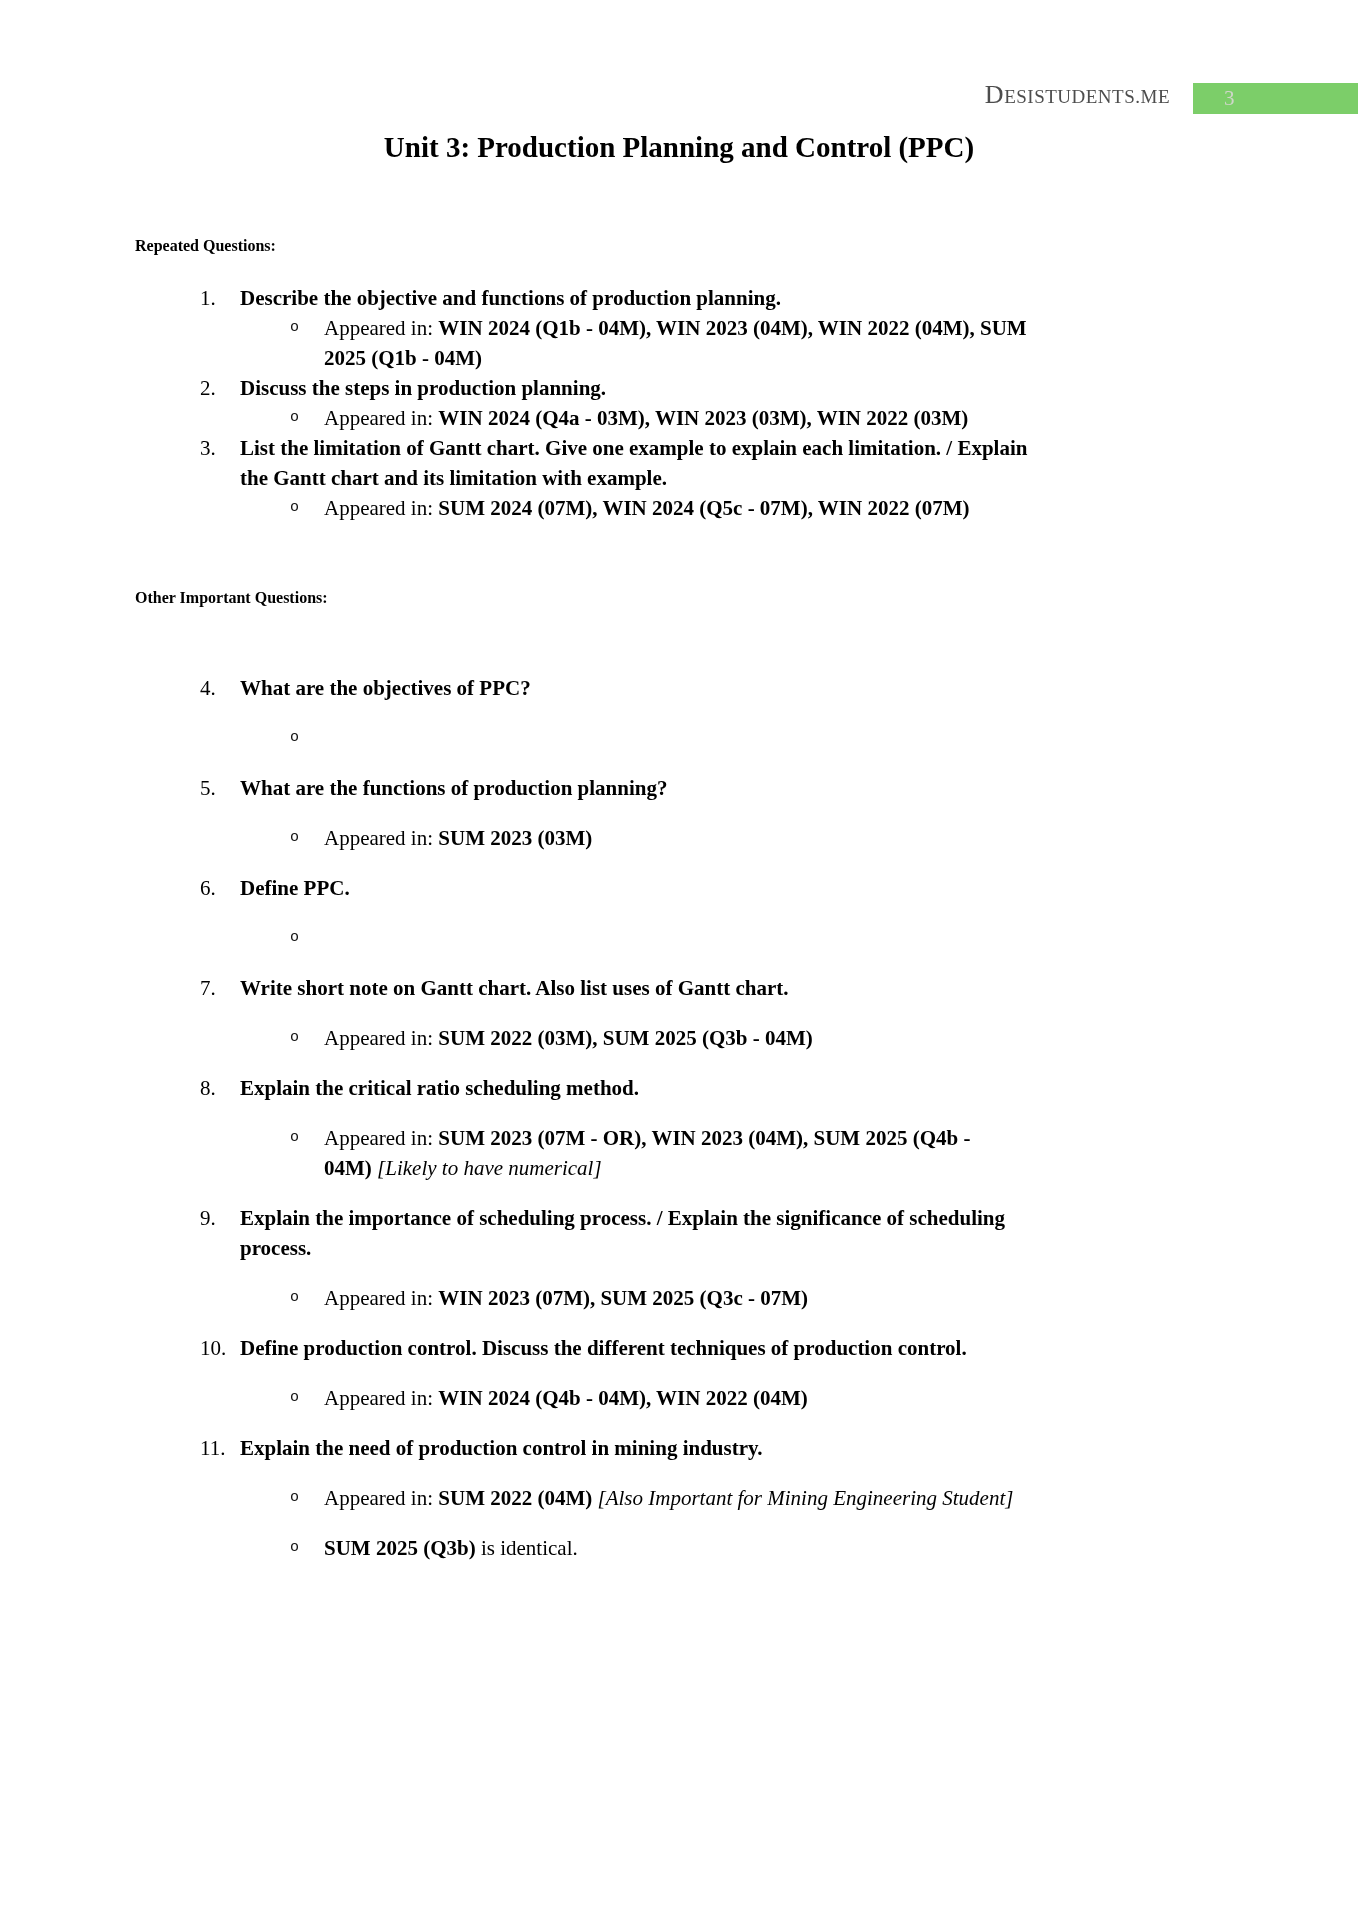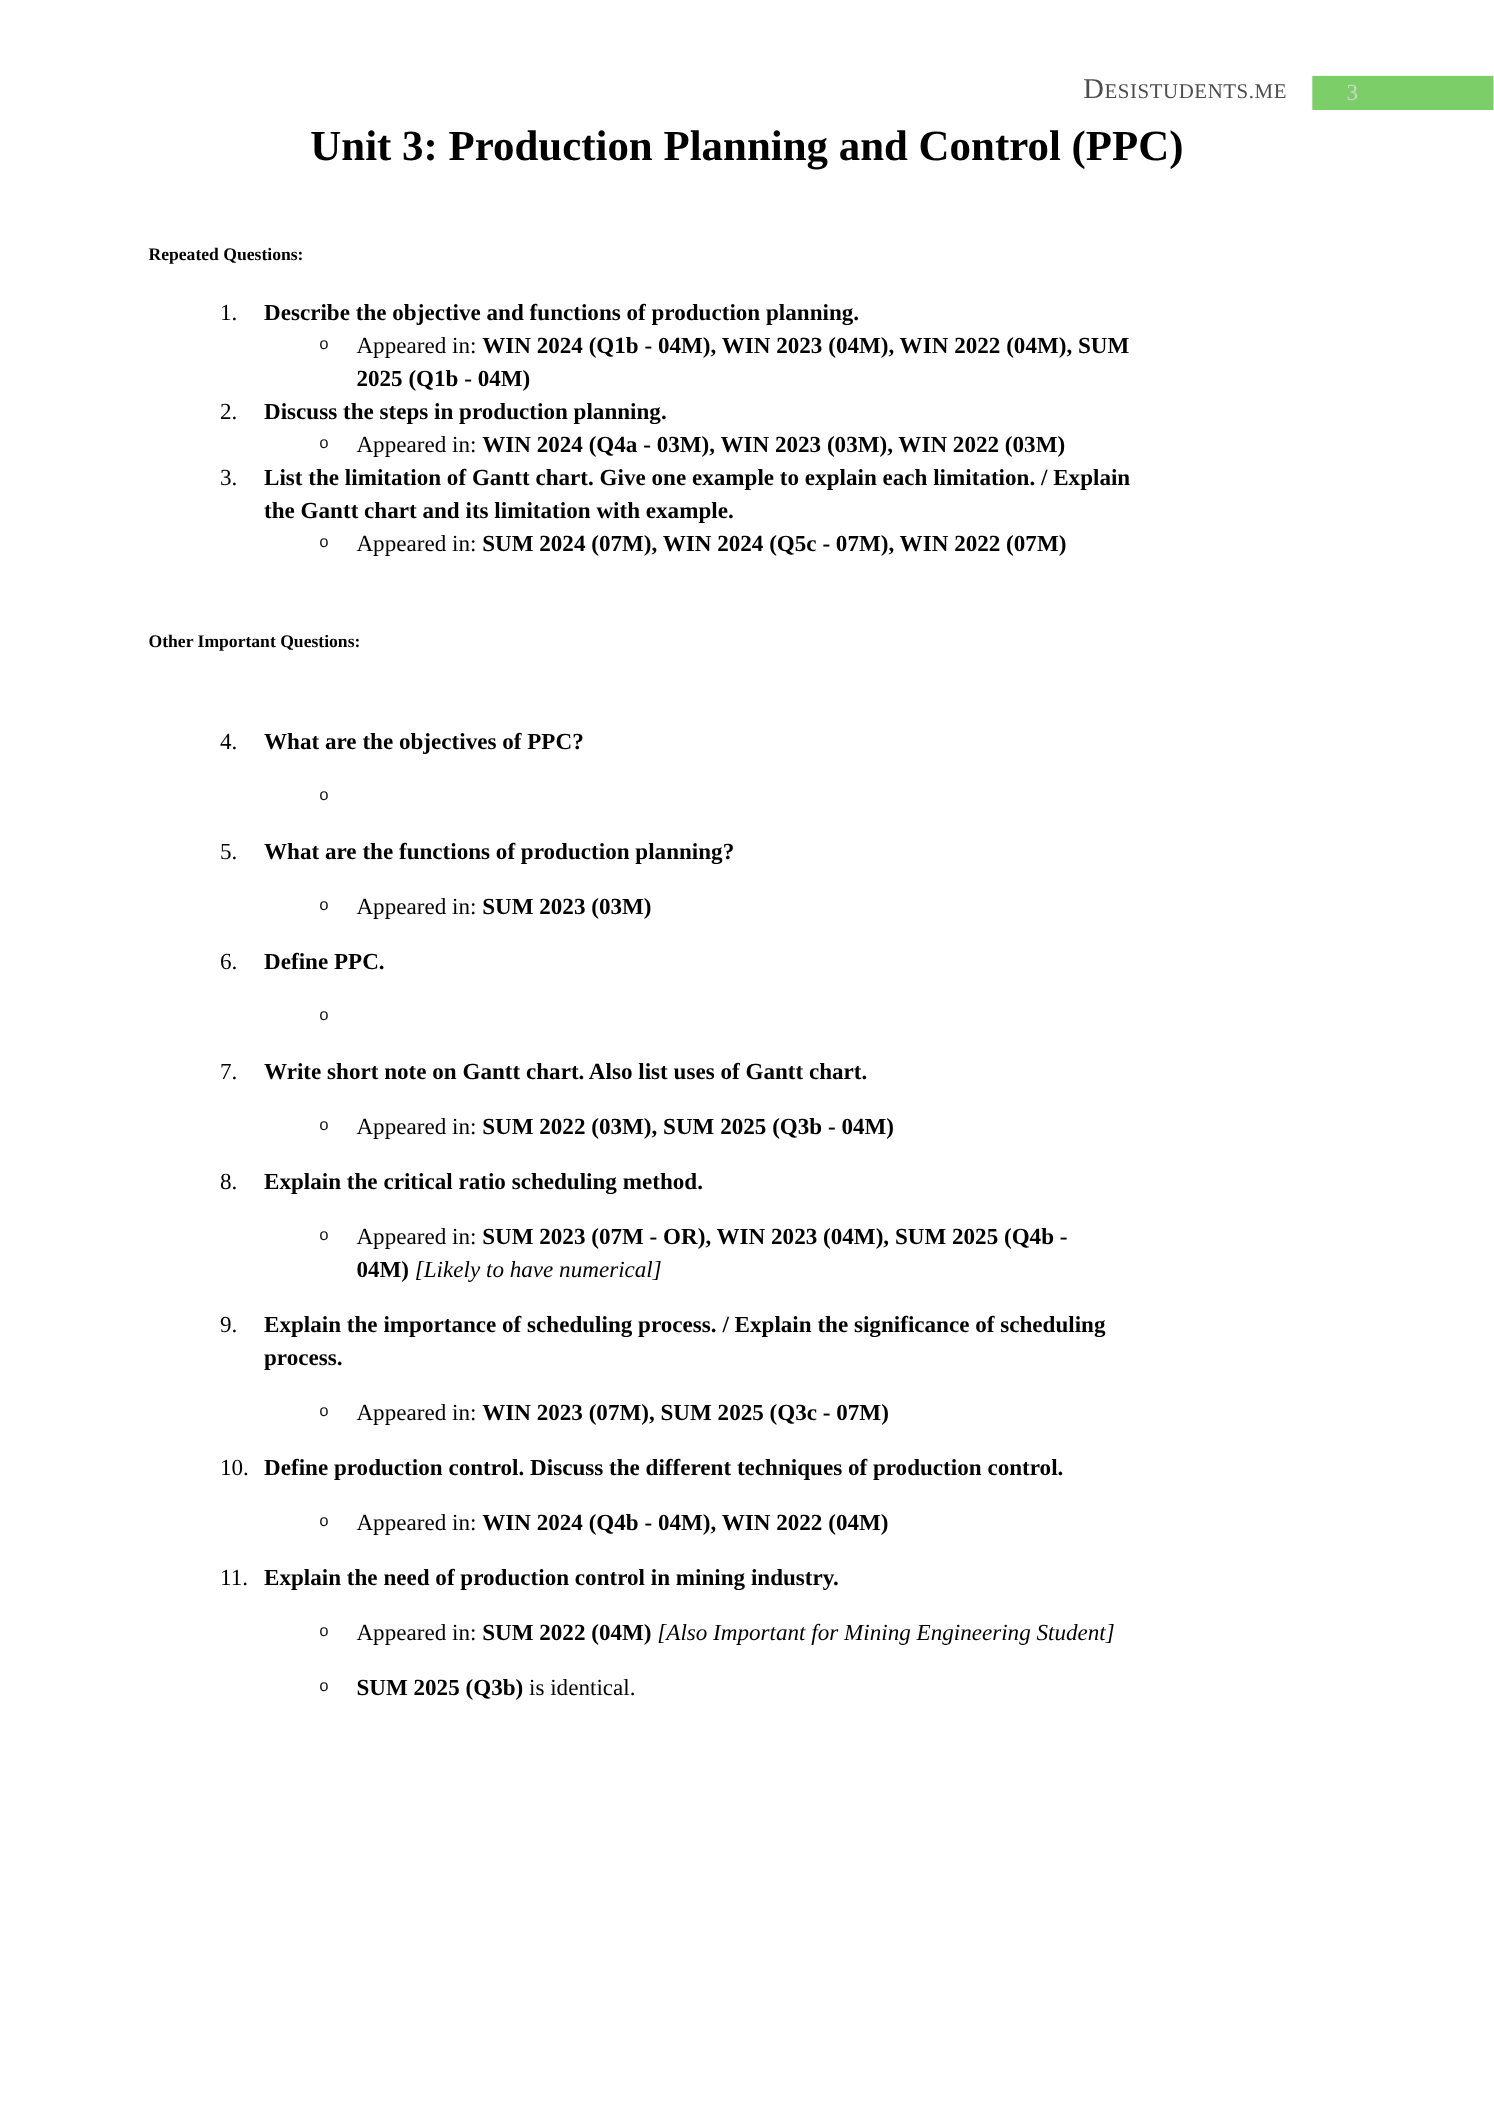--- a/index.html
+++ b/index.html
@@ -1,19 +1,19 @@
 <!DOCTYPE html>
 <html><head>
 <meta charset="utf-8">
 <style>
   html,body { margin:0; padding:0; background:#ffffff; }
   .page {
     position:relative;
     width:1358px; height:1652px;
-    margin:3px auto;
+    margin:17px auto;
     background:#ffffff;
     font-family:"Liberation Serif", serif;
     color:#000;
     overflow:hidden;
   }
   
   .brand {
     position:absolute; top:60px; right:188px;
     color:#4d4d4d; letter-spacing:0.5px;
     font-size:19px; line-height:36px; white-space:nowrap;
@@ -24,21 +24,21 @@
     background:#7cce69;
   }
   .page-badge span {
     display:inline-block; padding-left:31px;
     font-size:21px; line-height:31px; color:#cfd6ca;
   }
   
   .title {
     padding-top:112px;
     text-align:center;
-    font-size:39px; font-weight:bold; line-height:36px;
+    font-size:29px; font-weight:bold; line-height:36px;
   }
   
   .content { padding:0 110px 0 135px; }
   .section-heading {
     font-size:16px; font-weight:bold; line-height:30px;
   }
   .heading-repeated { margin-top:66px; }
   .heading-other { margin-top:60px; }
   .qlist-tight { margin-top:22px; }
   .qlist-loose { margin-top:60px; }

